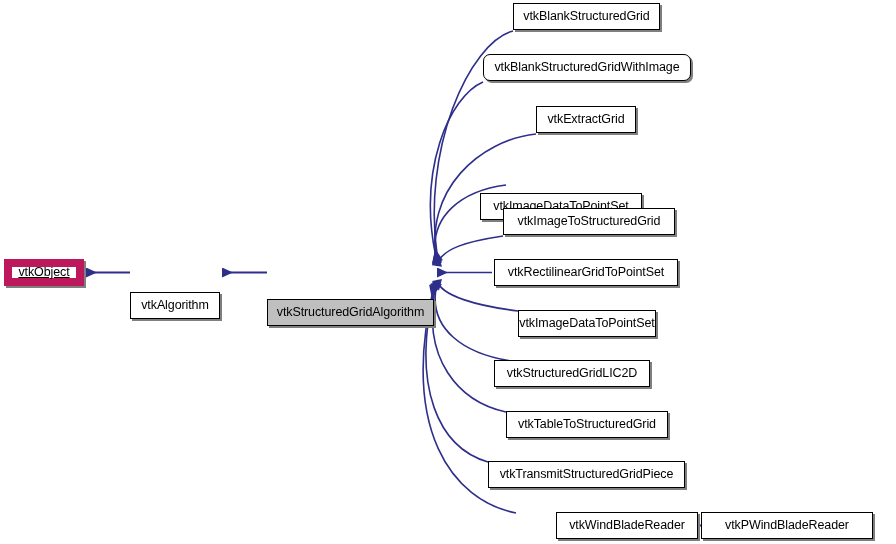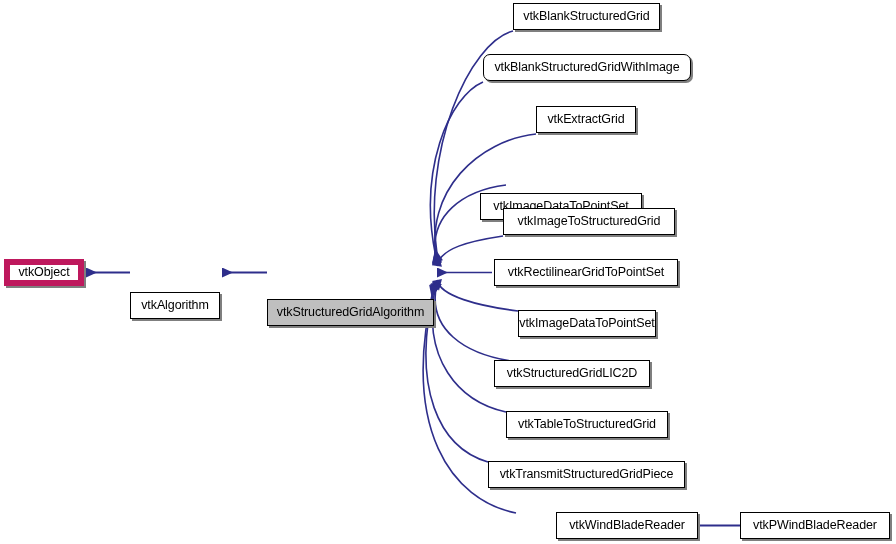--- a/index.html
+++ b/index.html
@@ -34,22 +34,23 @@
     white-space: nowrap;
   }
   .node .label {
     font-size: 12.5px;
     line-height: 12.5px;
     color: #000000;
     letter-spacing: -0.1px;
     padding: 0 3px;
   }
   .node.root-highlight {
-    border: 6px solid #be185d;
+    border: 8px solid #be185d;
     box-shadow: 2px 2px 0 0 #7f7f7f;
+    text-decoration: underline;
   }
   .node.current {
     background: #bfbfbf;
     border: 1px solid #000000;
     margin-top: 40px;
   }
 </style>
 </head>
 <body>
 
@@ -121,17 +122,17 @@
   <div class="node" style="left:506px; top:411px; width:162px;">
     <span class="label">vtkTableToStructuredGrid</span>
   </div>
   <div class="node" style="left:488px; top:461px; width:197px;">
     <span class="label">vtkTransmitStructuredGridPiece</span>
   </div>
   <div class="node" style="left:516px; top:512px; width:142px;margin-left:40px;">
     <span class="label">vtkWindBladeReader</span>
   </div>
 
-  <div class="node" style="left:740px; top:512px; width:150px;">
+  <div class="node" style="left:701px; top:512px; width:172px;">
     <span class="label">vtkPWindBladeReader</span>
   </div>
 
 </div>
 
 </body></html>

